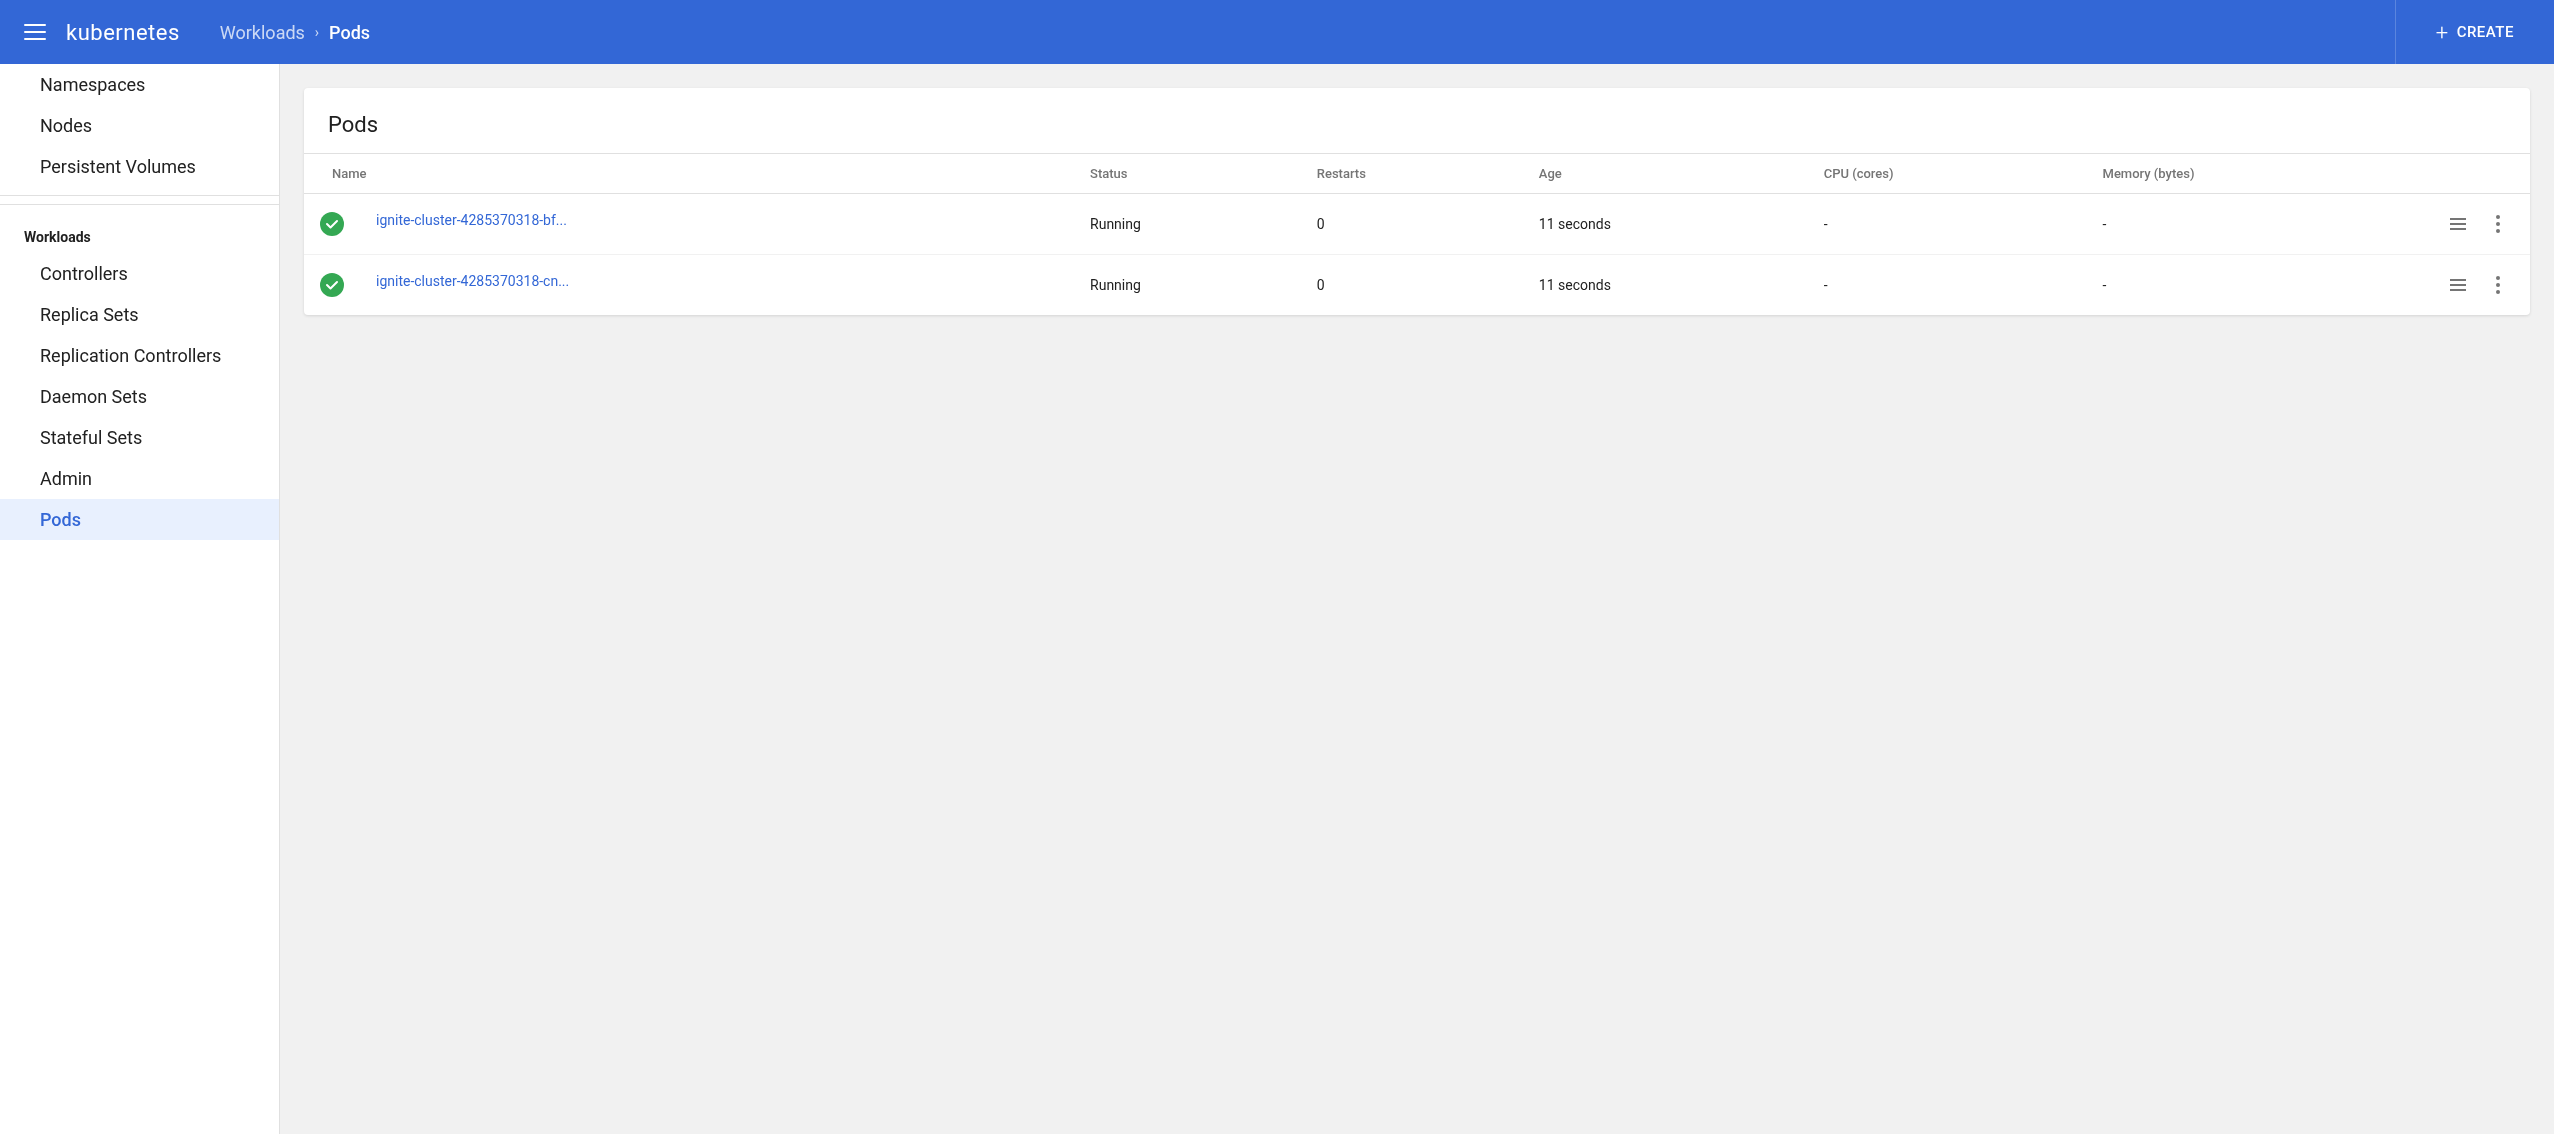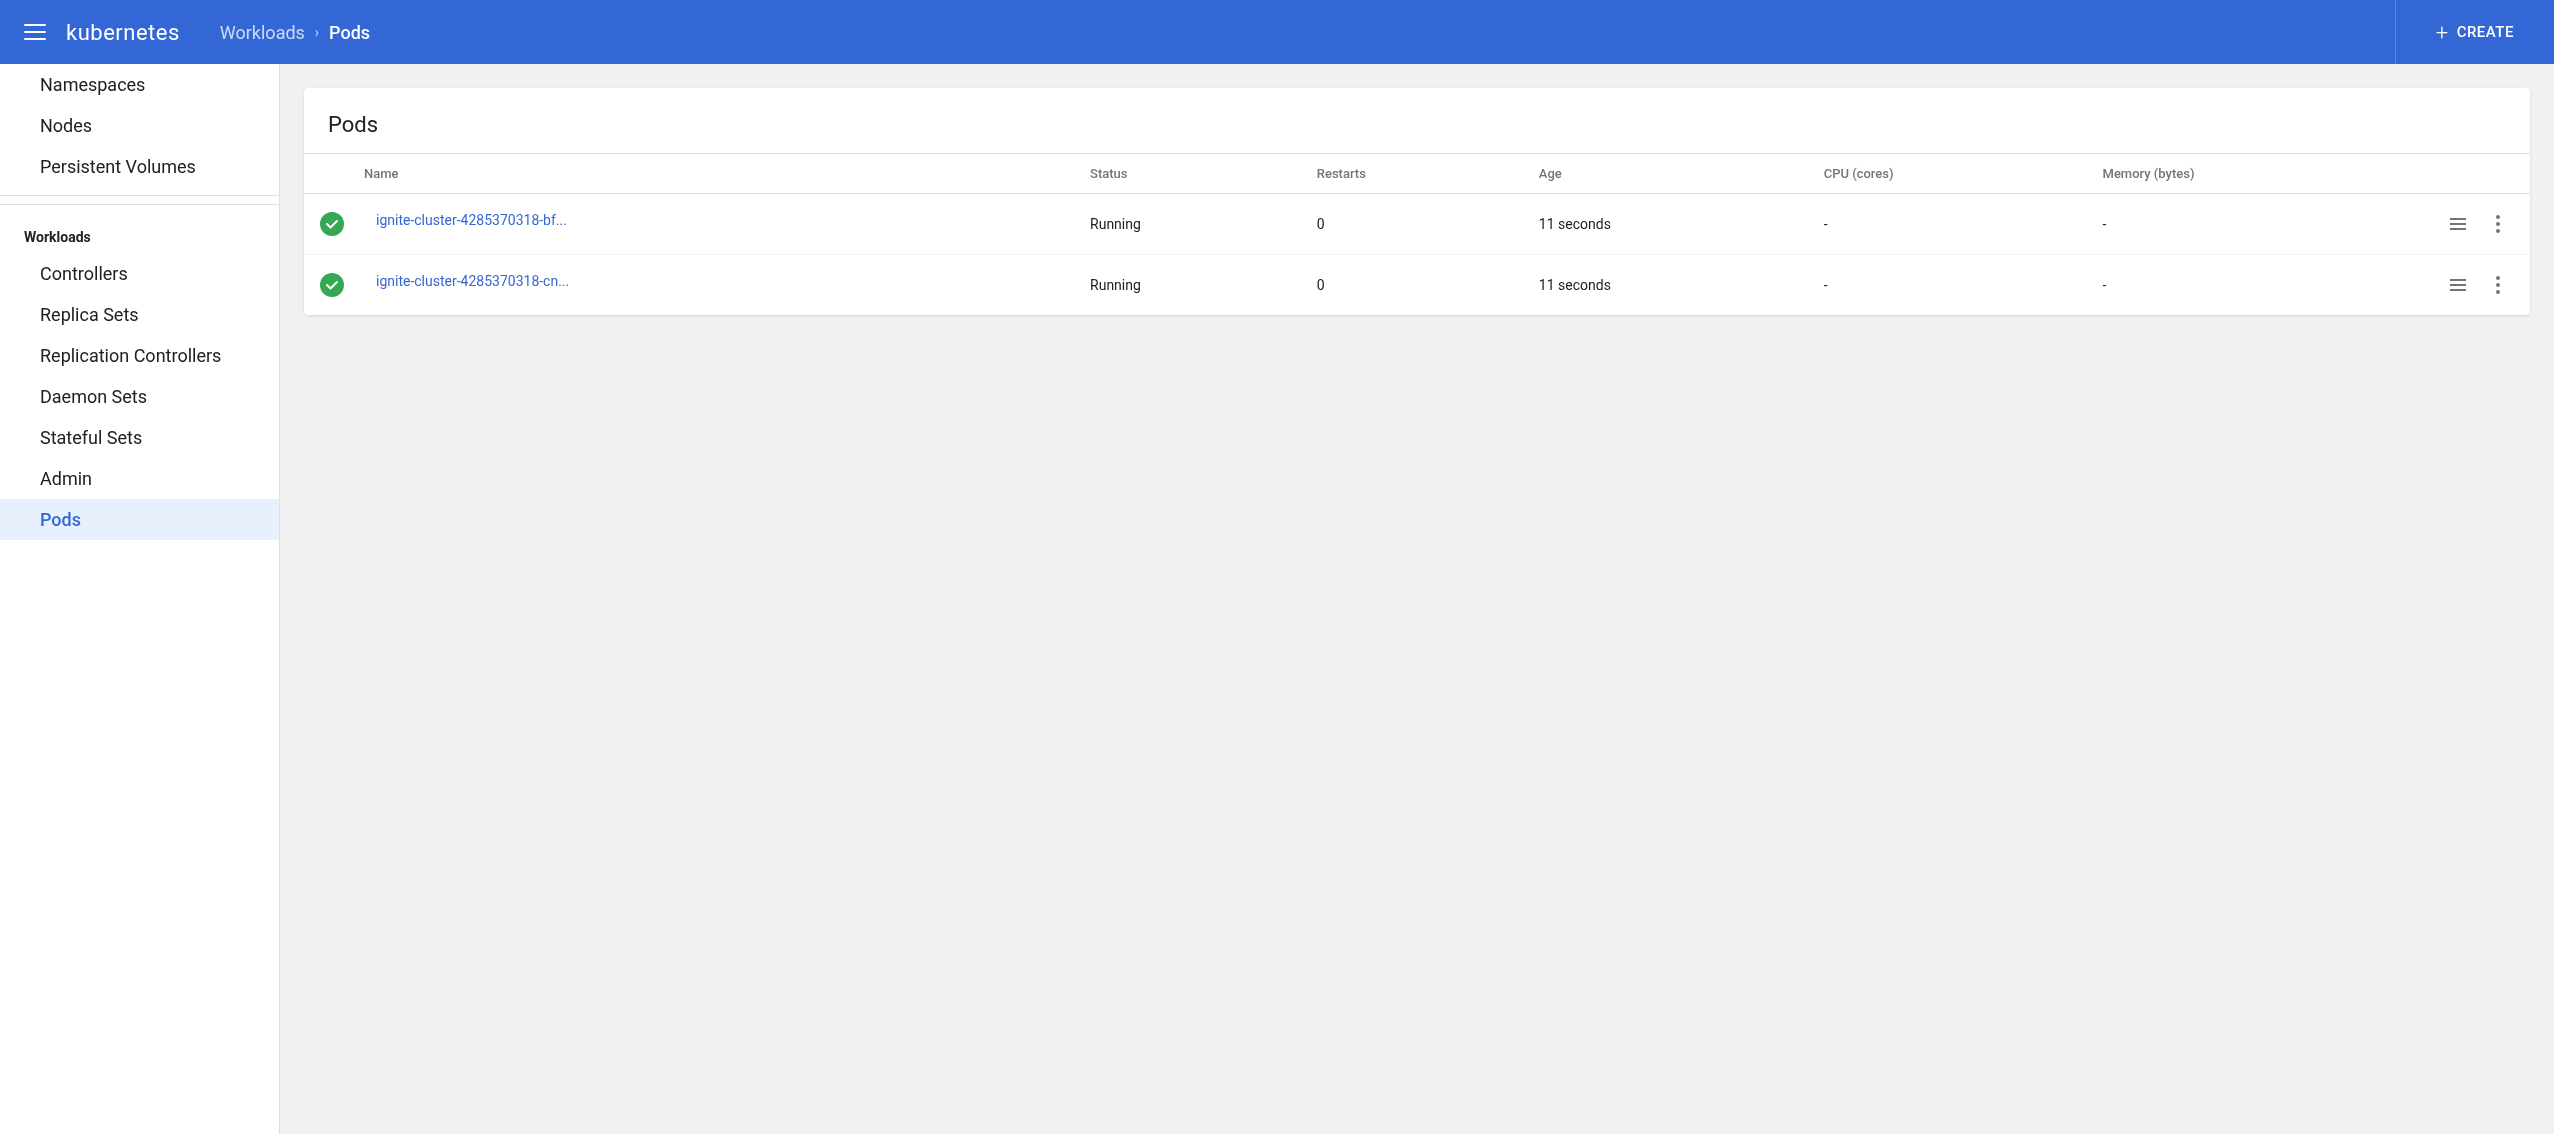--- a/index.html
+++ b/index.html
@@ -197,21 +197,21 @@
     </div>
   </div>
 
   <div class="main-content">
     <div class="card">
       <div class="card-title">Pods</div>
       <div class="table-divider"></div>
       <table class="pods-table">
         <thead>
           <tr>
-            <th style="padding-left:60px">
+            <th style="padding-left:28px">
               <span>Name</span>
             </th>
             <th>
               <span>Status</span>
             </th>
             <th>
               <span>Restarts</span>
             </th>
             <th>
               <span>Age</span>

